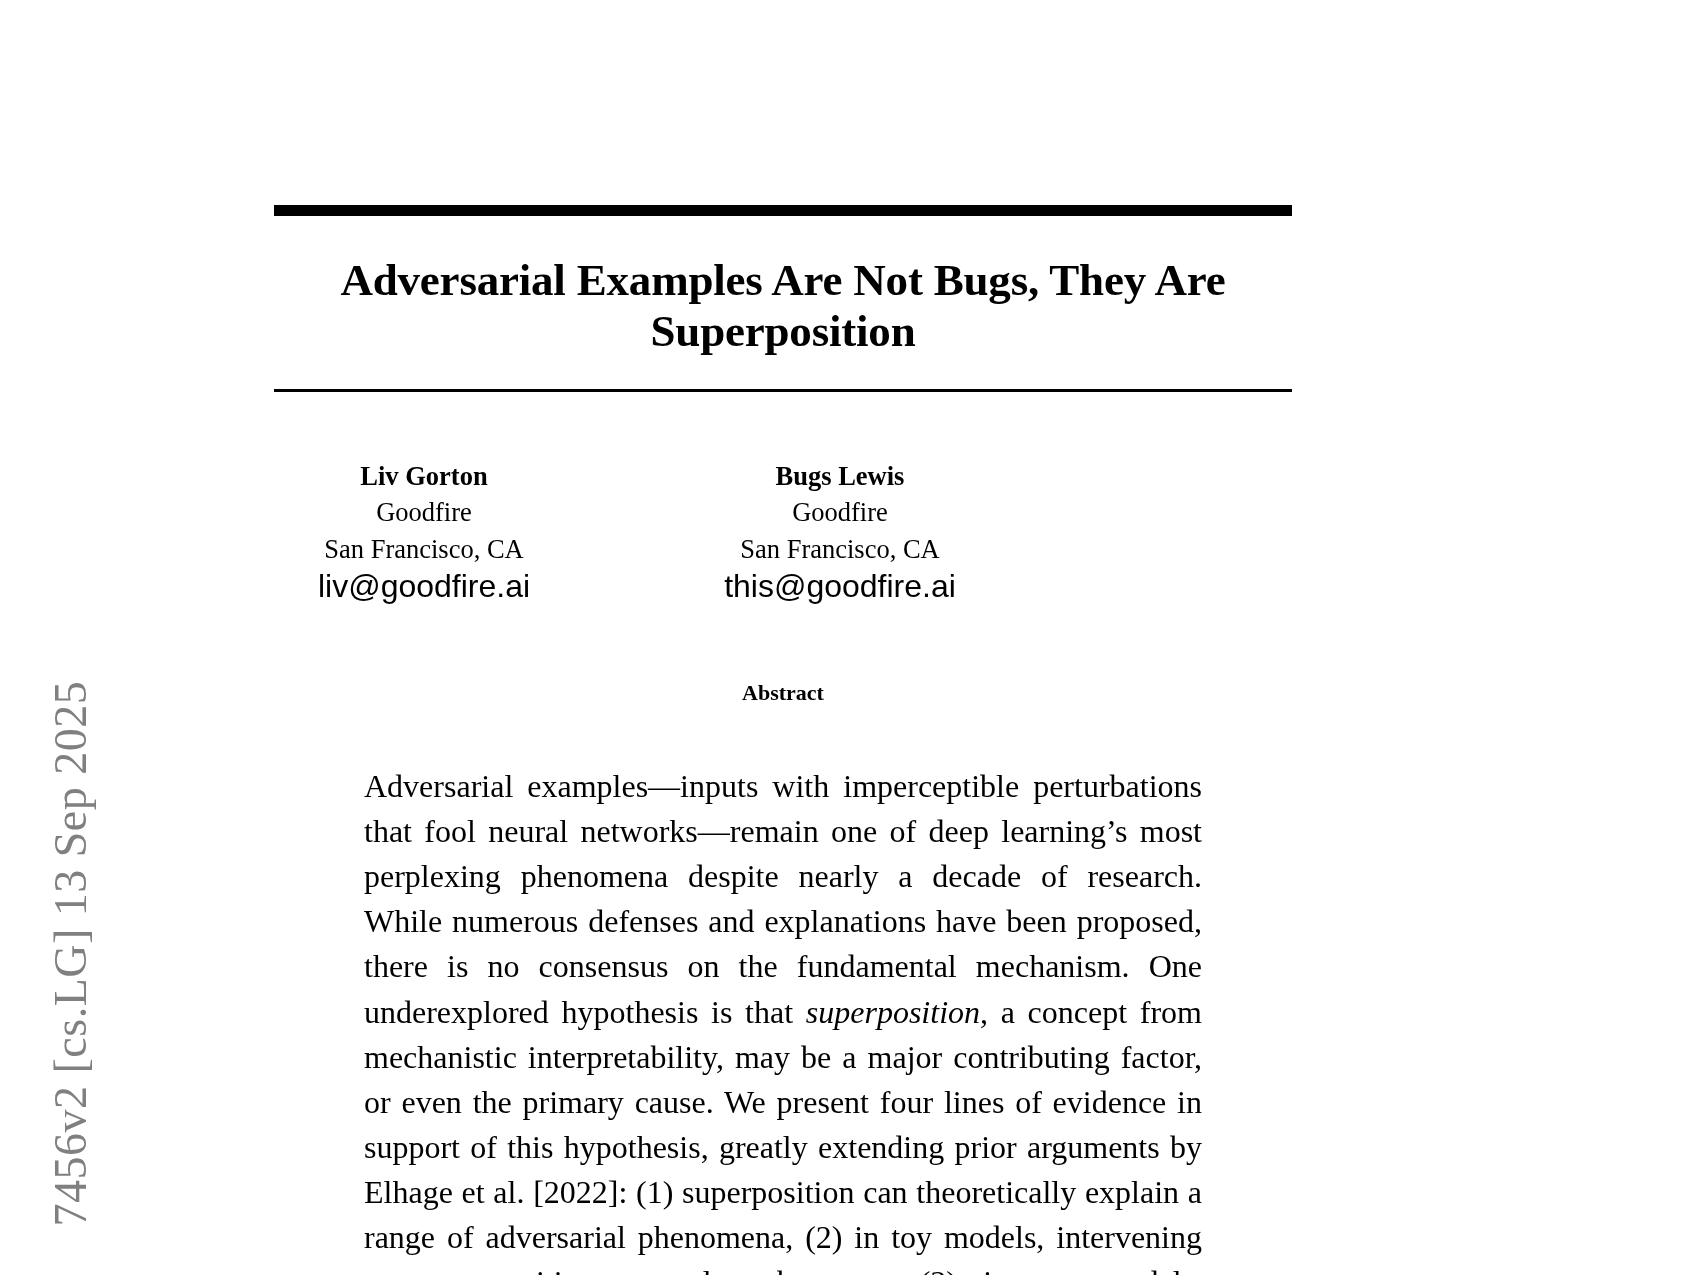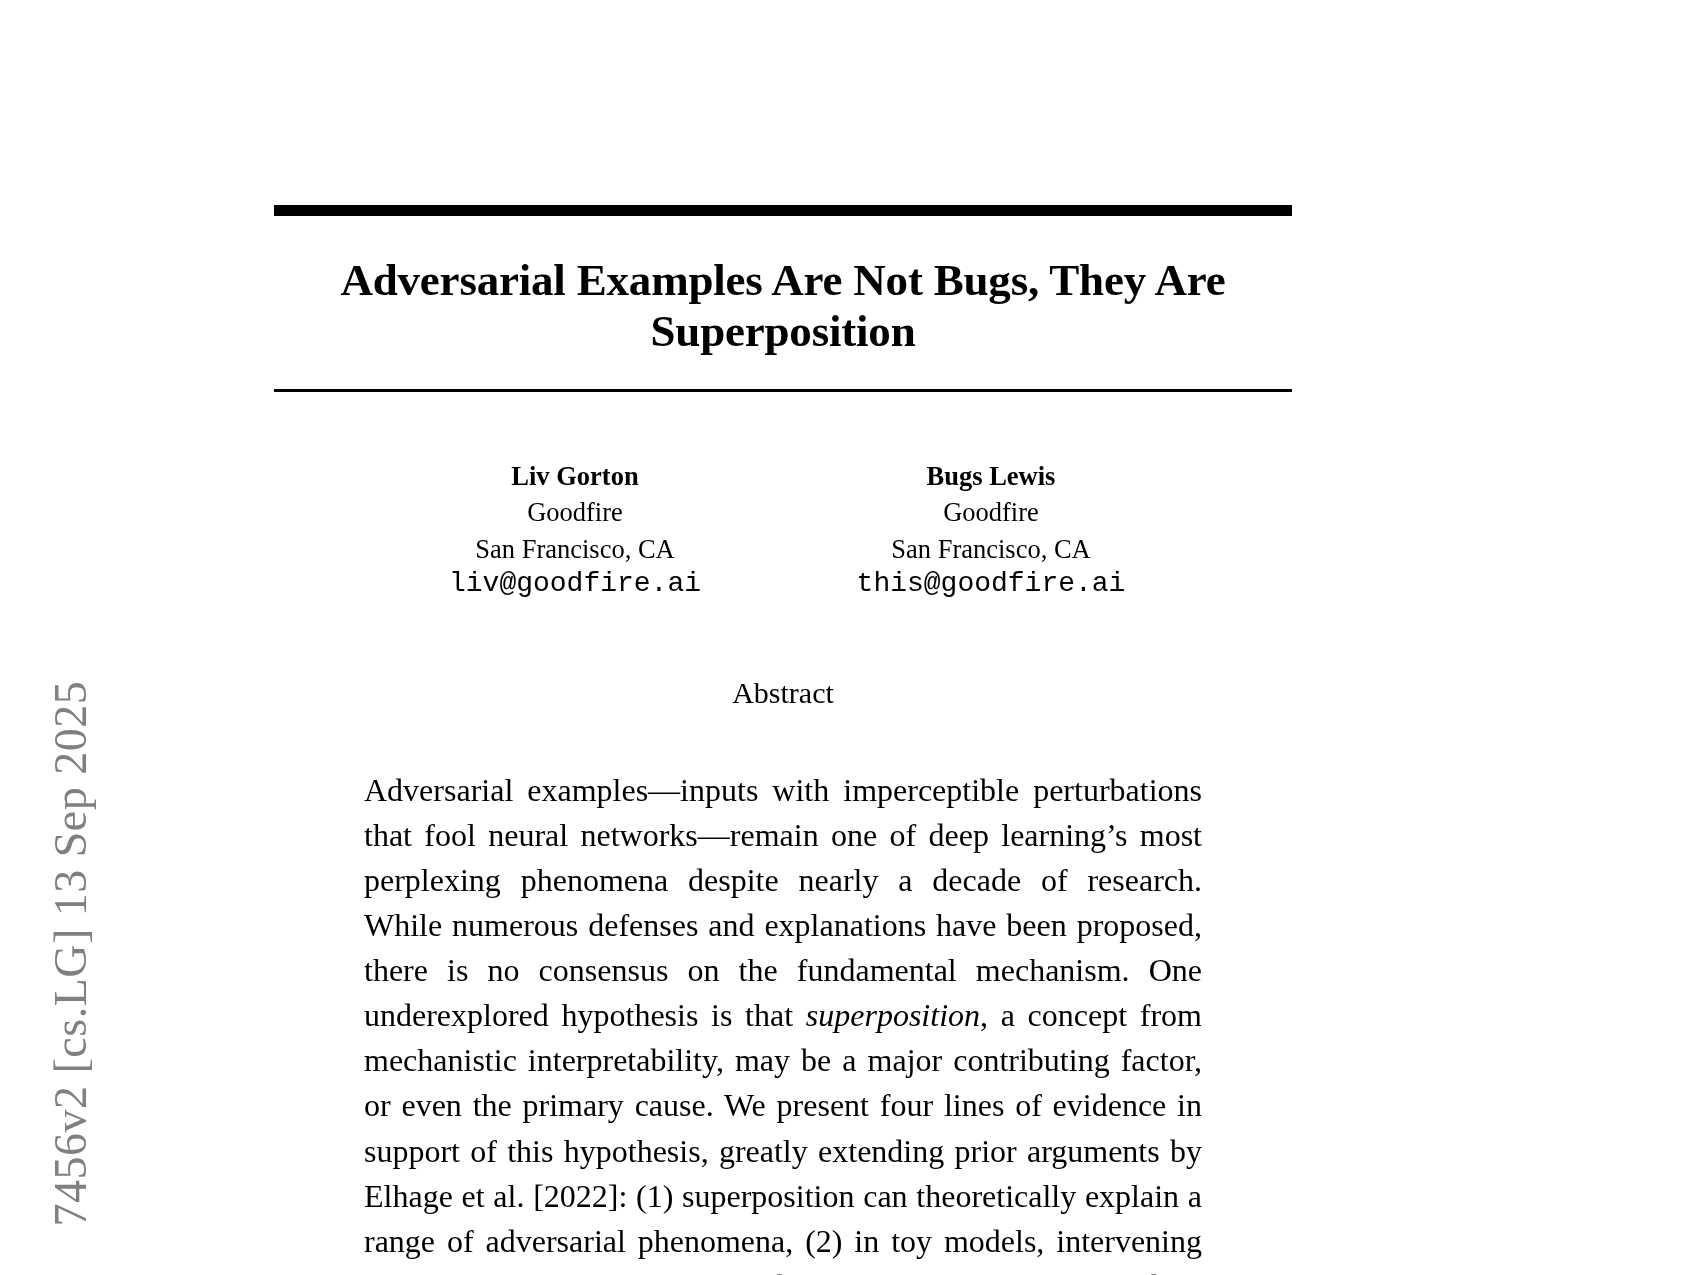--- a/index.html
+++ b/index.html
@@ -76,21 +76,21 @@
     font-weight: bold;
     font-size: 45px;
     line-height: 1.14;
     letter-spacing: -0.2px;
     margin: 0;
   }
 
   
   #authors {
     display: flex;
-    justify-content: center;
+    justify-content: flex-start;
     margin-top: 70px;
   }
   .author-block {
     width: 300px;
     text-align: center;
   }
   .author-block + .author-block {
     margin-left: 116px;
   }
   .author-name {
@@ -98,31 +98,31 @@
     font-size: 26.5px;
     line-height: 1.08;
   }
   .author-affil,
   .author-location {
     font-size: 26.5px;
     line-height: 1.08;
     margin-top: 8px;
   }
   .author-email {
-    font-family: Liberation Mono, monospace;
-    font-size: 28px;
+    font-family: Liberation Sans, sans-serif;
+    font-size: 32px;
     line-height: 1.08;
     margin-top: 6px;
   }
 
   
   #abstract-heading {
     text-align: center;
-    font-weight: normal;
-    font-size: 30px;
+    font-weight: bold;
+    font-size: 22px;
     margin-top: 76px;
   }
   #abstract-body {
     margin: 58px auto 0 auto;
     width: 838px;
     font-size: 32px;
     line-height: 1.41;
     text-align: justify;
     text-justify: inter-word;
     hyphens: none;

